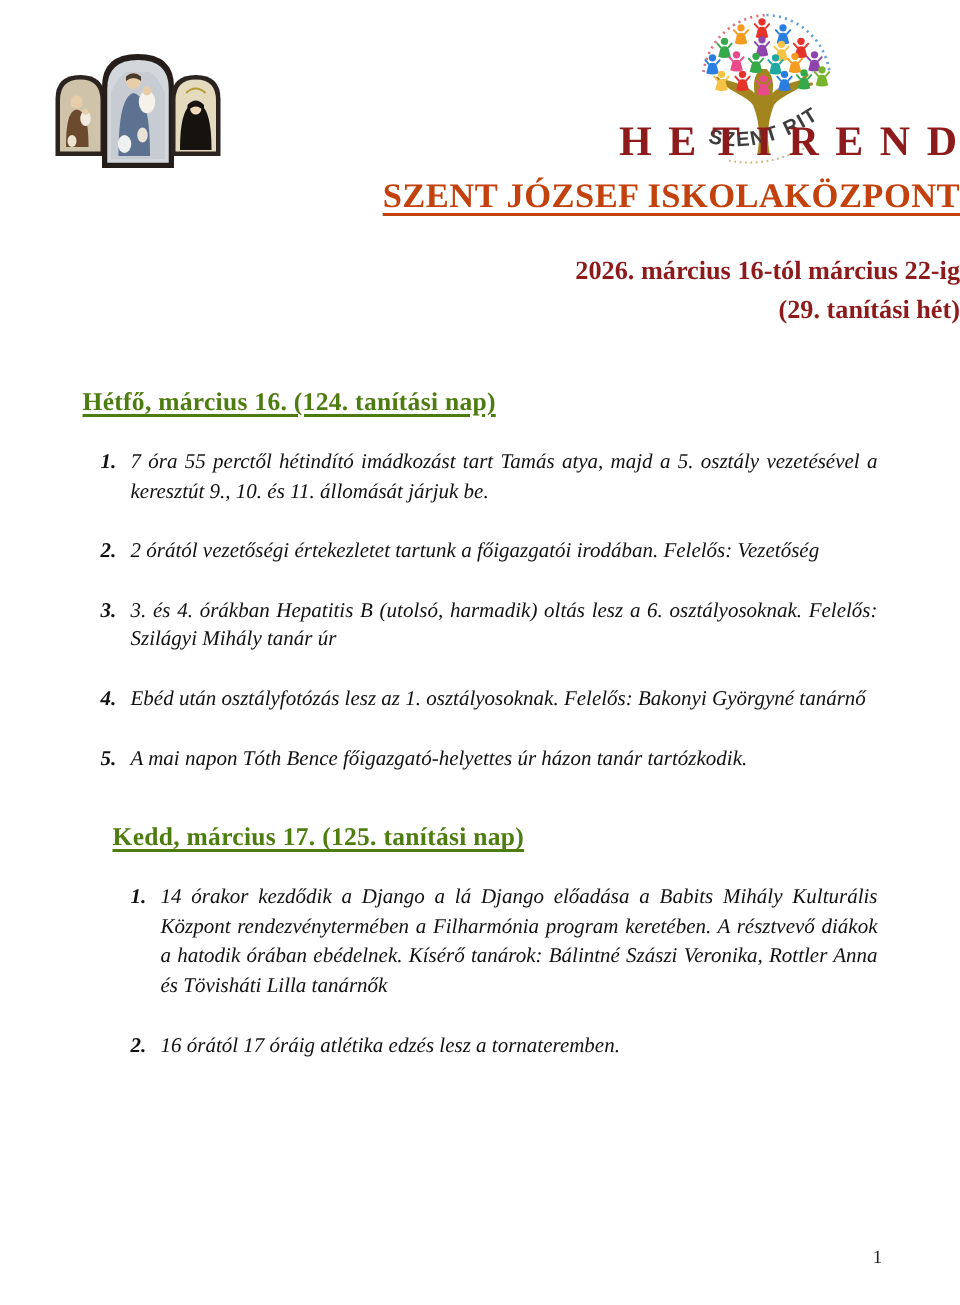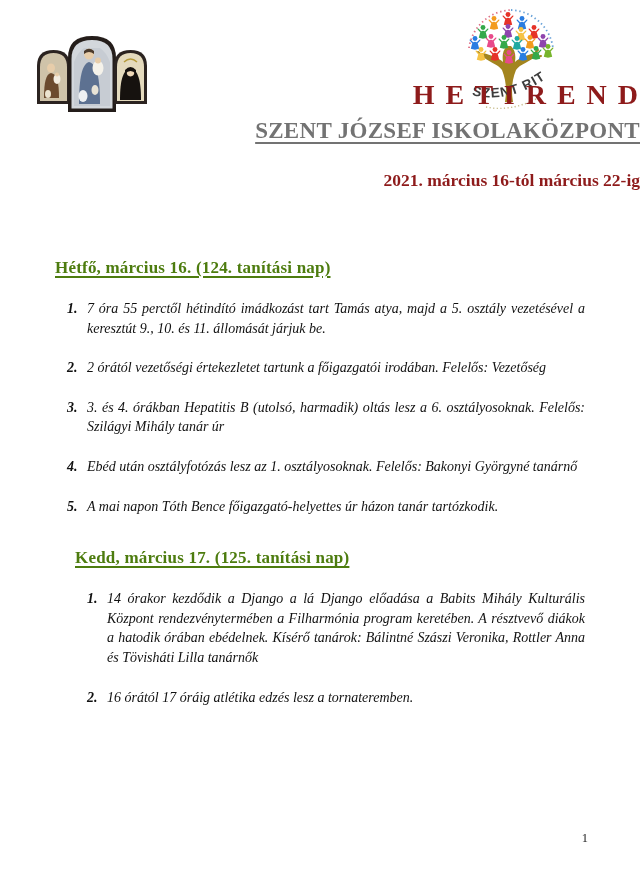--- a/index.html
+++ b/index.html
@@ -11,21 +11,21 @@
   
   .header { position:relative; height:232px; }
   .triptych { position:absolute; left:34px; top:32px; width:116px; height:84px; }
   .logo { position:absolute; left:456px; top:6px; width:110px; height:112px; }
   .title-wrap { position:absolute; left:0; right:0; top:80px; text-align:right; }
   .main-title {
     margin:0; font-size:28px; font-weight:700; letter-spacing:2px;
     color:#8e1b1b; line-height:1.1;
   }
   .subtitle {
-    margin:7px 0 0 0; font-size:23px; font-weight:700; color:#737373;
+    margin:7px 0 0 0; font-size:23px; font-weight:700; color:#c2410c;
     text-decoration:underline; text-decoration-thickness:2px; text-underline-offset:4px;
     letter-spacing:0.3px;
   }
   .date-block { margin-top:23px; color:#8e1b1b; font-weight:700; font-size:17.5px; line-height:1.5; }
   
   .content { padding:26px 55px 0 55px; }
   .day-heading {
     margin:0 0 21px 0; font-size:17px; font-weight:700; color:#4d7c0f;
     text-decoration:underline; text-decoration-thickness:1.6px; text-underline-offset:3px;
     letter-spacing:0.2px;
@@ -120,21 +120,22 @@
         <textPath href="#ritaArc" startOffset="4">SZENT RITA</textPath>
       </text>
 
       <path d="M 30,101 Q 54,106 80,93" fill="none" stroke="#b7a96a" stroke-width="1.4" stroke-dasharray="1.2 2.4" opacity="0.8"></path>
     </svg>
 
     <div class="title-wrap">
       <h1 class="main-title">H E T I R E N D</h1>
       <div class="subtitle">SZENT JÓZSEF ISKOLAKÖZPONT</div>
       <div class="date-block">
-        <div>2021. március 16-tól március 22-ig</div>
+        <div>2026. március 16-tól március 22-ig</div>
+        <div>(29. tanítási hét)</div>
       </div>
     </div>
   </div>
 
   <div class="content">
       <section class="day-section">
         <h2 class="day-heading">Hétfő, március 16. (124. tanítási nap)</h2>
         <div class="item">
           <span class="num">1.</span>
           <div class="item-text"><span class="seg bold">7 óra 55 perctől </span><span class="seg">hétindító imádkozást tart Tamás atya, majd a 5. osztály vezetésével a keresztút 9., 10. és 11. állomását járjuk be.</span></div>

